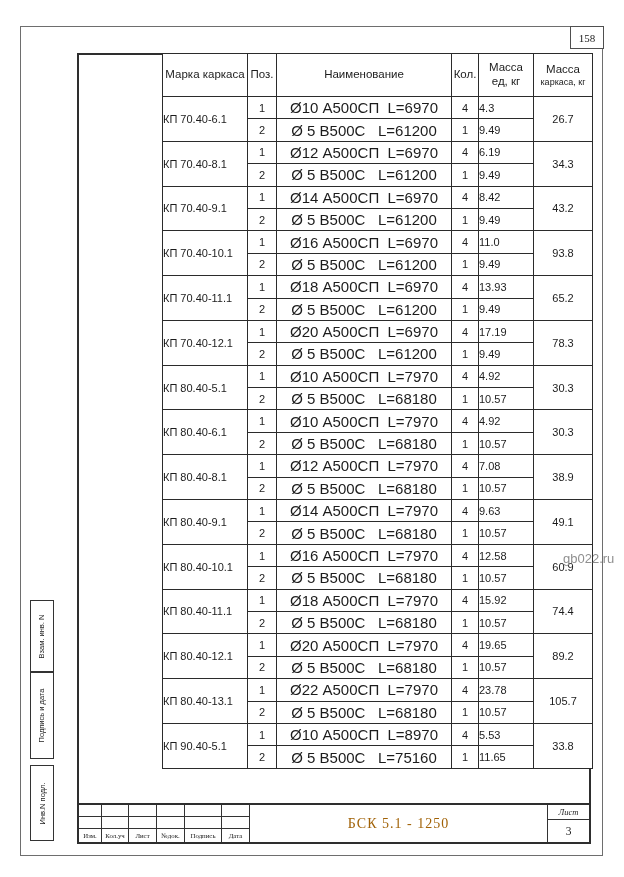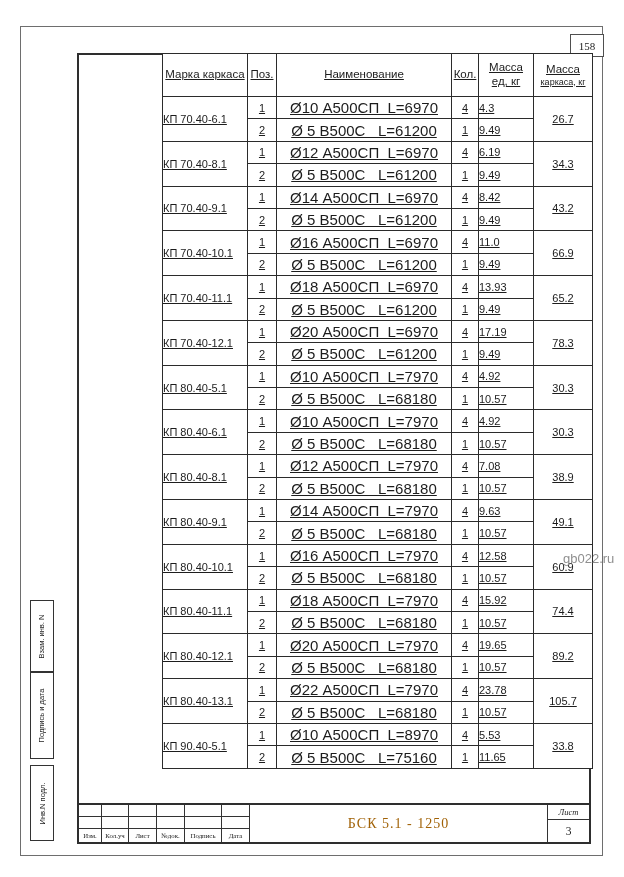--- a/index.html
+++ b/index.html
@@ -5,27 +5,27 @@
   html,body{margin:0;padding:0;background:#ffffff;}
   .sheet{position:relative;width:624px;height:877px;background:#fff;
          font-family:"Liberation Sans",sans-serif;color:#1d1d1d;overflow:hidden;}
 
   
   .outer-border{position:absolute;left:20px;top:26px;width:583px;height:830px;
                 border:1px solid #6e6e6e;box-sizing:border-box;}
   .pagenum-box{position:absolute;left:570px;top:26px;width:34px;height:23px;
                border:1px solid #4f4f4f;box-sizing:border-box;background:#fff;
                display:flex;align-items:center;justify-content:center;
-               font-family:"Liberation Serif",serif;font-size:11px;color:#222;margin-top:8px;}
+               font-family:"Liberation Serif",serif;font-size:11px;color:#222;}
   .frame{position:absolute;left:77px;top:53px;width:514px;height:791px;
          border:2px solid #2e2e2e;box-sizing:border-box;}
 
   
   .spec-table{position:absolute;left:162px;top:53px;width:430px;
-              border-collapse:collapse;table-layout:fixed;background:#fff;text-decoration:underline;}
+              border-collapse:collapse;table-layout:fixed;background:#fff;}
   .spec-table th,.spec-table td{border:1.5px solid #2b2b2b;padding:0;
               font-weight:normal;color:#1c1c1c;overflow:hidden;}
   .spec-table thead th{height:42px;font-size:11.5px;line-height:1.2;text-align:center;vertical-align:middle;}
   .spec-table tbody tr{height:22.4px;}
   .h-small{font-size:9px;}
   .c-mark{text-align:left;padding-left:3px;font-size:11px;margin-top:36px;}
   .c-pos{text-align:center;font-size:11px;}
   .c-name{text-align:center;font-size:15px;white-space:pre;}
   .c-qty{text-align:center;font-size:11px;}
   .c-mass{text-align:left;padding-left:11px;font-size:11px;margin-left:32px;}
@@ -148,21 +148,21 @@
           <td class="c-name">Ø 5 В500С   L=61200</td>
           <td class="c-qty">1</td>
           <td class="c-mass">9.49</td>
         </tr>
         <tr>
           <td class="c-mark" rowspan="2">КП 70.40-10.1</td>
           <td class="c-pos">1</td>
           <td class="c-name">Ø16 А500СП  L=6970</td>
           <td class="c-qty">4</td>
           <td class="c-mass">11.0</td>
-          <td class="c-total" rowspan="2">66.9</td>
+          <td class="c-total" rowspan="2">93.8</td>
         </tr>
         <tr>
           <td class="c-pos">2</td>
           <td class="c-name">Ø 5 В500С   L=61200</td>
           <td class="c-qty">1</td>
           <td class="c-mass">9.49</td>
         </tr>
         <tr>
           <td class="c-mark" rowspan="2">КП 70.40-11.1</td>
           <td class="c-pos">1</td>

